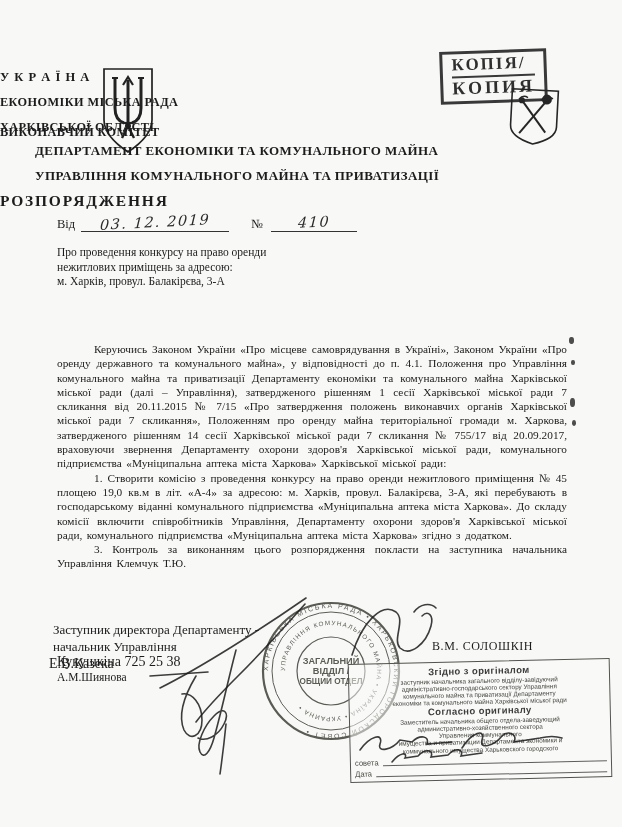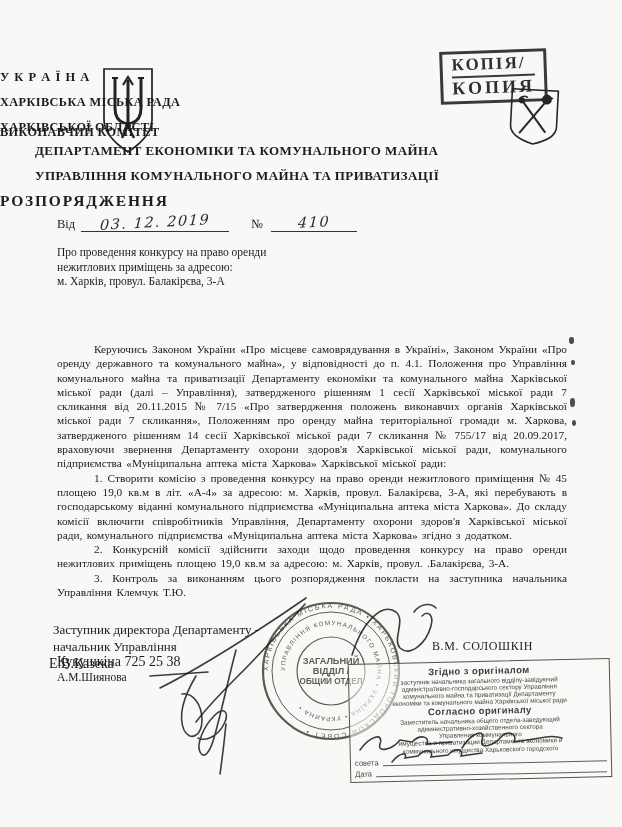--- a/index.html
+++ b/index.html
@@ -76,41 +76,40 @@
       <path d="M14 48 L40 14"></path>
       <path d="M40 46 L16 16"></path>
       <path d="M34 14 Q40 8 46 12" stroke-width="1.4"></path>
       <path d="M12 14 Q16 9 21 12" stroke-width="1.4"></path>
     </g>
     <circle cx="40" cy="13" r="5" fill="#262626"></circle>
     <circle cx="15" cy="15" r="3" fill="#262626"></circle>
   </svg>
 
   <div class="abs ctr" style="top:70px;font-size:12.5px;font-weight:bold;letter-spacing:1px">У К Р А Ї Н А</div>
-  <div class="abs ctr hdr-sm" style="top:95px">ХАРКІВСЬКА МІСЬКА РАДА</div>
+  <div class="abs ctr hdr-sm" style="top:95px">ЕКОНОМІКИ МІСЬКА РАДА</div>
   <div class="abs ctr hdr-sm" style="top:120px">ХАРКІВСЬКОЇ ОБЛАСТІ</div>
   <div class="abs ctr hdr-sm" style="top:125px">ВИКОНАВЧИЙ КОМІТЕТ</div>
   <div class="abs ctr hdr-md" style="top:143px">ДЕПАРТАМЕНТ ЕКОНОМІКИ ТА КОМУНАЛЬНОГО МАЙНА</div>
   <div class="abs ctr hdr-md" style="top:168px">УПРАВЛІННЯ КОМУНАЛЬНОГО МАЙНА ТА ПРИВАТИЗАЦІЇ</div>
   <div class="abs ctr hdr-big" style="top:192px">РОЗПОРЯДЖЕННЯ</div>
 
   <div class="abs daterow">
     <span>Від</span><span class="uline w145"><span class="hand">03. 12. 2019</span></span><span class="numlab">№</span><span class="uline w85"><span class="hand">410</span></span>
   </div>
 
   <div class="abs subject">
     <div>Про проведення конкурсу на право оренди</div>
     <div>нежитлових приміщень за адресою:</div>
     <div>м. Харків, провул. Балакірєва, 3-А</div>
   </div>
 
   <div class="abs bodytext">
     <p class="par">Керуючись Законом України «Про місцеве самоврядування в Україні», Законом України «Про оренду державного та комунального майна», у відповідності до п. 4.1. Положення про Управління комунального майна та приватизації Департаменту економіки та комунального майна Харківської міської ради (далі – Управління), затвердженого рішенням 1 сесії Харківської міської ради 7 скликання від 20.11.2015 № 7/15 «Про затвердження положень виконавчих органів Харківської міської ради 7 скликання», Положенням про оренду майна територіальної громади м. Харкова, затвердженого рішенням 14 сесії Харківської міської ради 7 скликання № 755/17 від 20.09.2017, враховуючи звернення Департаменту охорони здоров'я Харківської міської ради, комунального підприємства «Муніципальна аптека міста Харкова» Харківської міської ради:</p>
     <p class="par">1. Створити комісію з проведення конкурсу на право оренди нежитлового приміщення № 45 площею 19,0 кв.м в літ. «А-4» за адресою: м. Харків, провул. Балакірєва, 3-А, які перебувають в господарському віданні комунального підприємства «Муніципальна аптека міста Харкова». До складу комісії включити співробітників Управління, Департаменту охорони здоров'я Харківської міської ради, комунального підприємства «Муніципальна аптека міста Харкова»  згідно з додатком.</p>
-    <p class="par">2. Конкурсній комісії здійснити заходи щодо проведення конкурсу на право оренди нежитлових приміщень площею 19,0 кв.м за адресою: м. Харків, провул. .Балакірєва, 3-А.</p>
     <p class="par">3. Контроль за виконанням цього розпорядження покласти на заступника начальника Управління Клемчук Т.Ю.</p>
   </div>
 
   <div class="abs sigtitle">
     <div>Заступник директора Департаменту -</div>
     <div>начальник Управління</div>
   </div>
   <div class="abs signer">В.М. СОЛОШКІН</div>
   <div class="abs appr1">Е.В.Казека</div>
   <div class="abs appr2">А.М.Шиянова</div>

